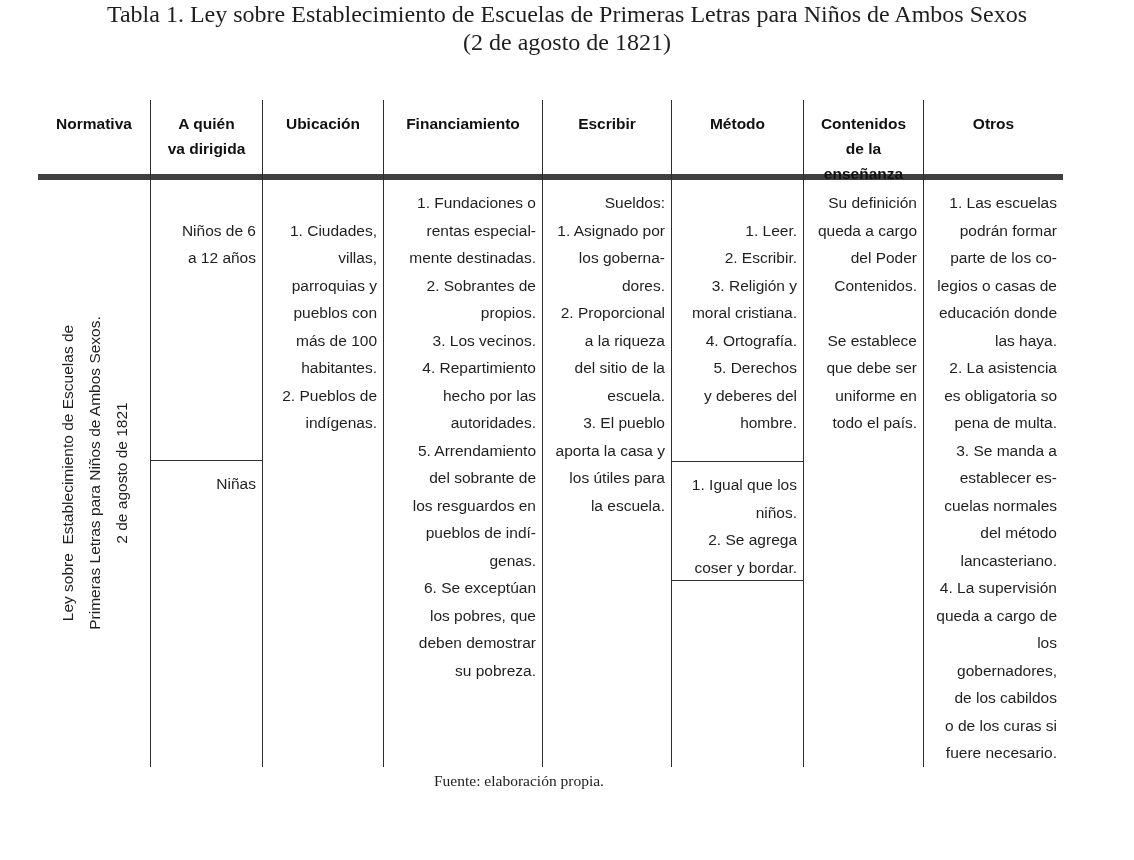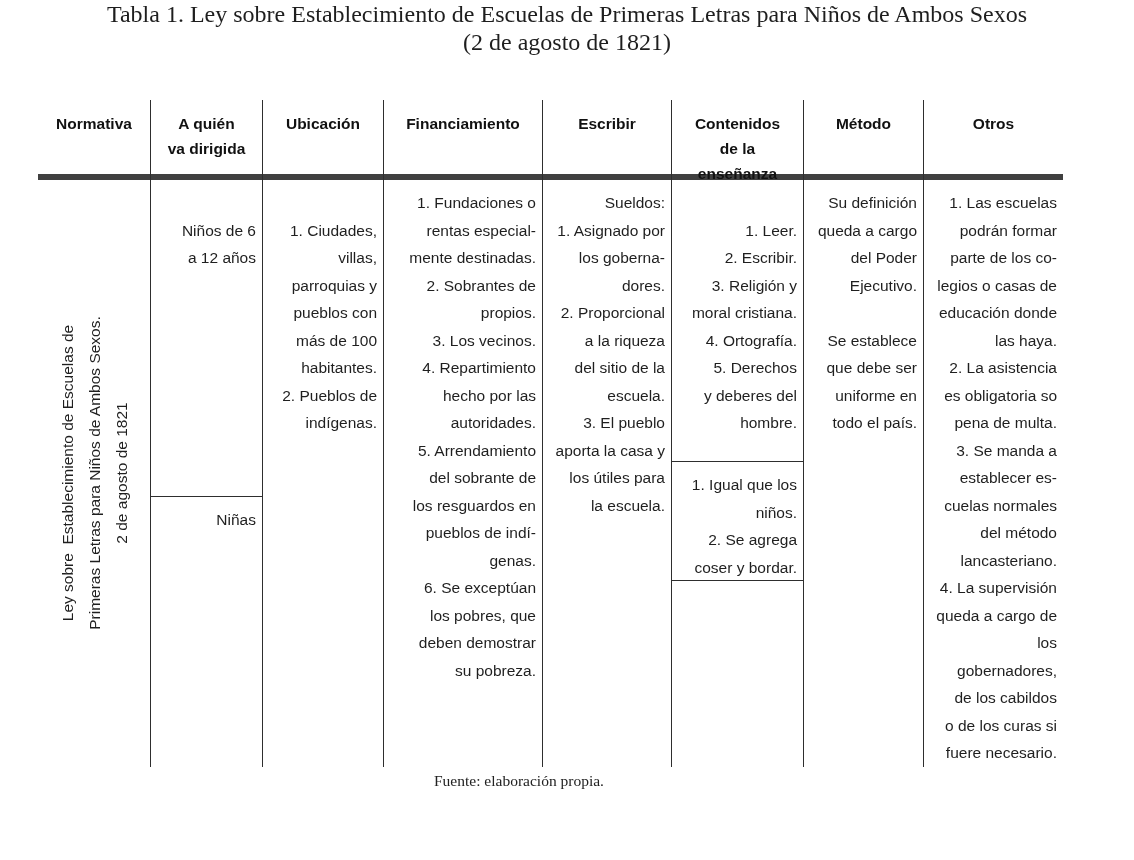--- a/index.html
+++ b/index.html
@@ -56,21 +56,21 @@
     top: 50%; left: 50%;
     transform: translate(-50%, -50%) rotate(-90deg);
     white-space: pre;
     text-align: center;
     font-size: 15.5px;
     line-height: 27px;
     color: #1f1f1f;
     width: max-content;
   }
   .sub1 { height: 225px; }
-  .sub2 { border-top: 1.6px solid #2e2e2e; margin-top: 36px; }
+  .sub2 { border-top: 1.6px solid #2e2e2e; }
   .sub1-cont { height: 226px; }
   .sub2-cont { border-top: 1.6px solid #2e2e2e; border-bottom: 1.6px solid #2e2e2e; height: 120px; }
   .footer {
     position: absolute;
     left: 0; top: 772px;
     width: 1038px;
     text-align: center;
     font-family: "Liberation Serif", serif;
     font-size: 15.5px;
     color: #222;
@@ -85,24 +85,24 @@
 </div>
 
 <div class="tbl">
   <div class="tr thead">
     <div>Normativa</div>
     <div>A quién
 va dirigida</div>
     <div>Ubicación</div>
     <div>Financiamiento</div>
     <div>Escribir</div>
+    <div>Método</div>
     <div>Contenidos
 de la
 enseñanza</div>
-    <div>Método</div>
     <div>Otros</div>
   </div>
 
   <div class="tr tbody">
     <div class="cell cell-normativa">
       <div class="rot">Ley sobre  Establecimiento de Escuelas de
 Primeras Letras para Niños de Ambos Sexos.
 2 de agosto de 1821</div>
     </div>
 
@@ -166,21 +166,21 @@
 hombre.</div>
       <div class="sub2-cont pad">1. Igual que los
 niños.
 2. Se agrega
 coser y bordar.</div>
     </div>
 
     <div class="cell pad">Su definición
 queda a cargo
 del Poder
-Ejecutivo.
+Contenidos.
 
 Se establece
 que debe ser
 uniforme en
 todo el país.</div>
 
     <div class="cell pad">1. Las escuelas
 podrán formar
 parte de los co-
 legios o casas de

